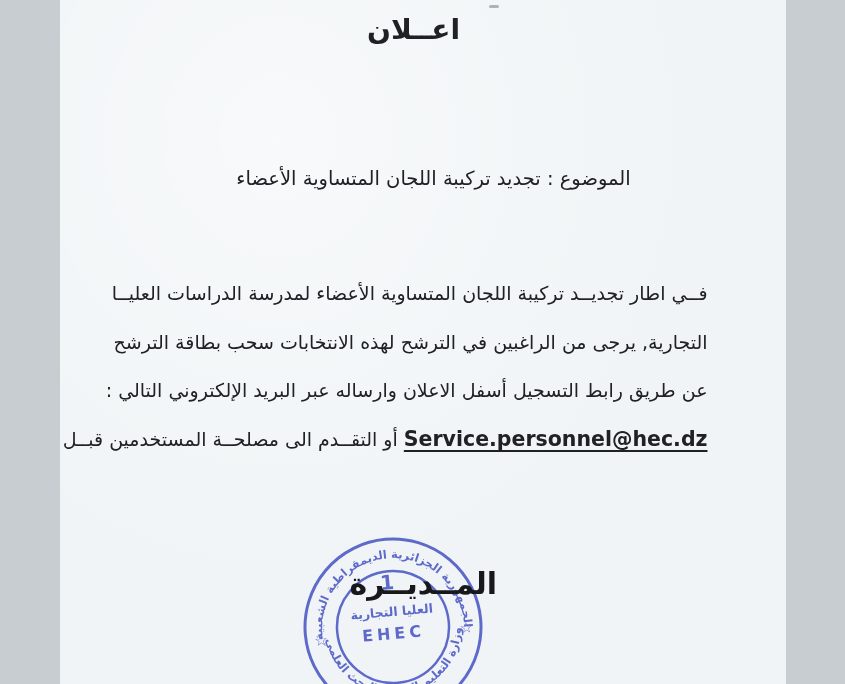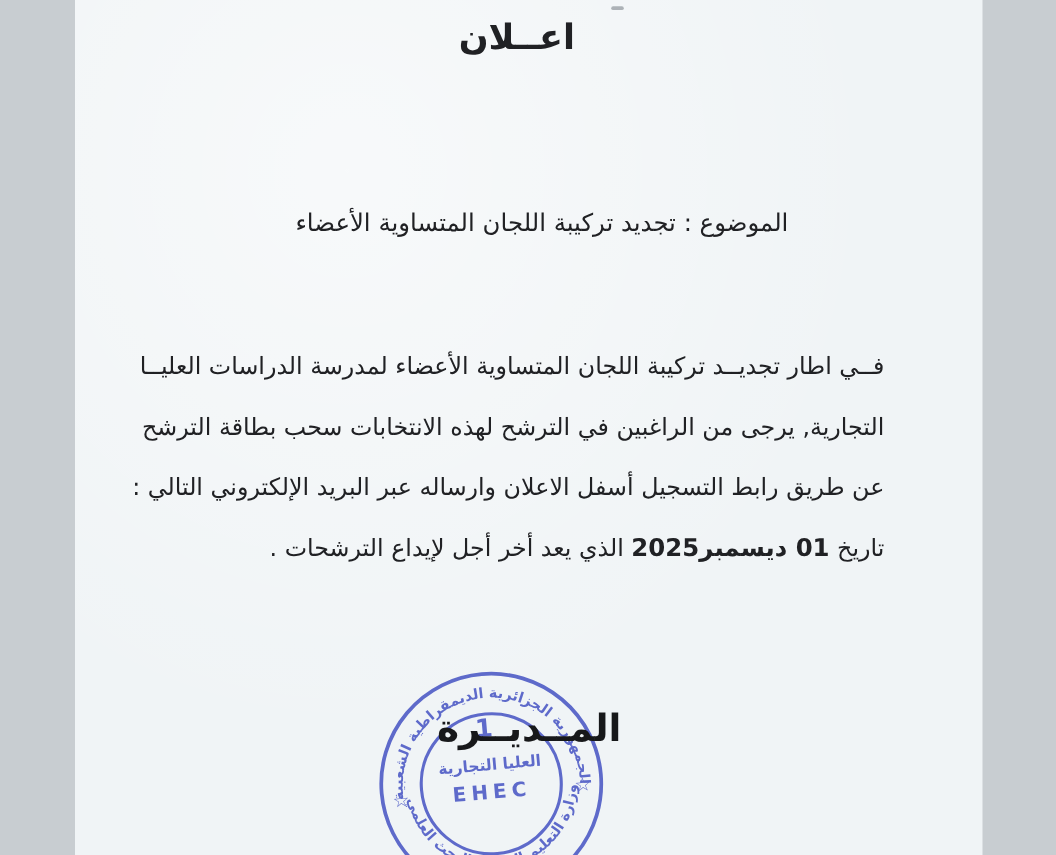--- a/index.html
+++ b/index.html
@@ -111,22 +111,22 @@
 
   <div class="doc-title">اعــلان</div>
 
 
   <div class="doc-subject">الموضوع : تجديد تركيبة اللجان المتساوية الأعضاء</div>
 
   <div class="doc-body">
     <div class="doc-line">فــي اطار تجديــد تركيبة اللجان المتساوية الأعضاء لمدرسة الدراسات العليــا</div>
     <div class="doc-line">التجارية, يرجى من الراغبين في الترشح لهذه الانتخابات سحب بطاقة الترشح</div>
     <div class="doc-line">عن طريق رابط التسجيل أسفل الاعلان وارساله عبر البريد الإلكتروني التالي :</div>
-    <div class="doc-line last">
-      <span>تاريخ </span><span class="bold-date">01 ديسمبر2025</span><span> الذي يعد أخر أجل لإيداع الترشحات .</span>
+    <div class="doc-line">
+      <span class="email-link">Service.personnel@hec.dz</span><span> أو التقــدم الى مصلحــة المستخدمين قبــل</span>
     </div>
   </div>
 
   <div class="stamp-wrap">
     <svg width="200" height="200" viewBox="-100 -100 200 200">
       <circle cx="0" cy="0" r="88" fill="none" stroke="currentColor" stroke-width="3"></circle>
       <circle cx="0" cy="0" r="56" fill="none" stroke="currentColor" stroke-width="2.5"></circle>
 
       <defs>
         <path id="arcTop" d="M -70 14 A 71 71 0 1 1 70 14" fill="none"></path>

